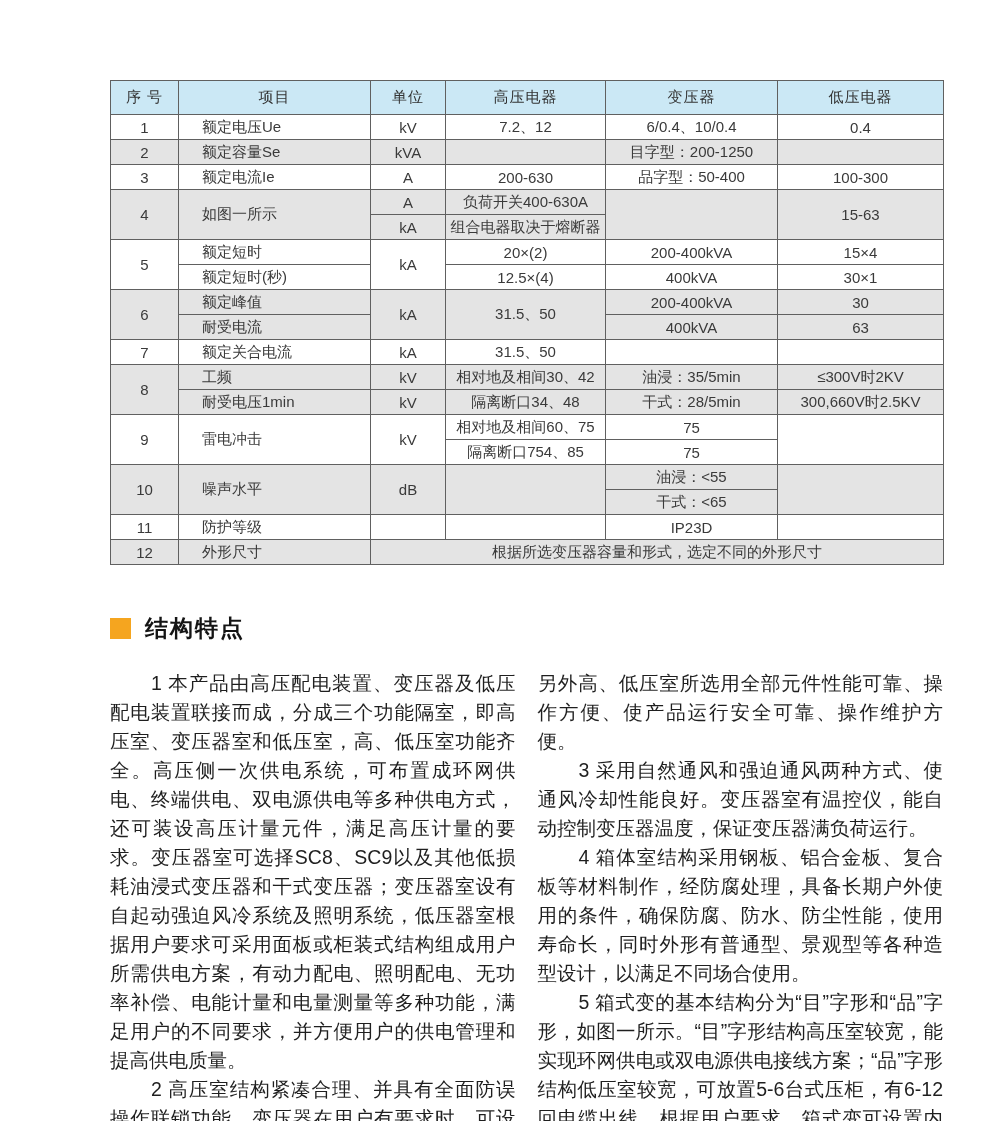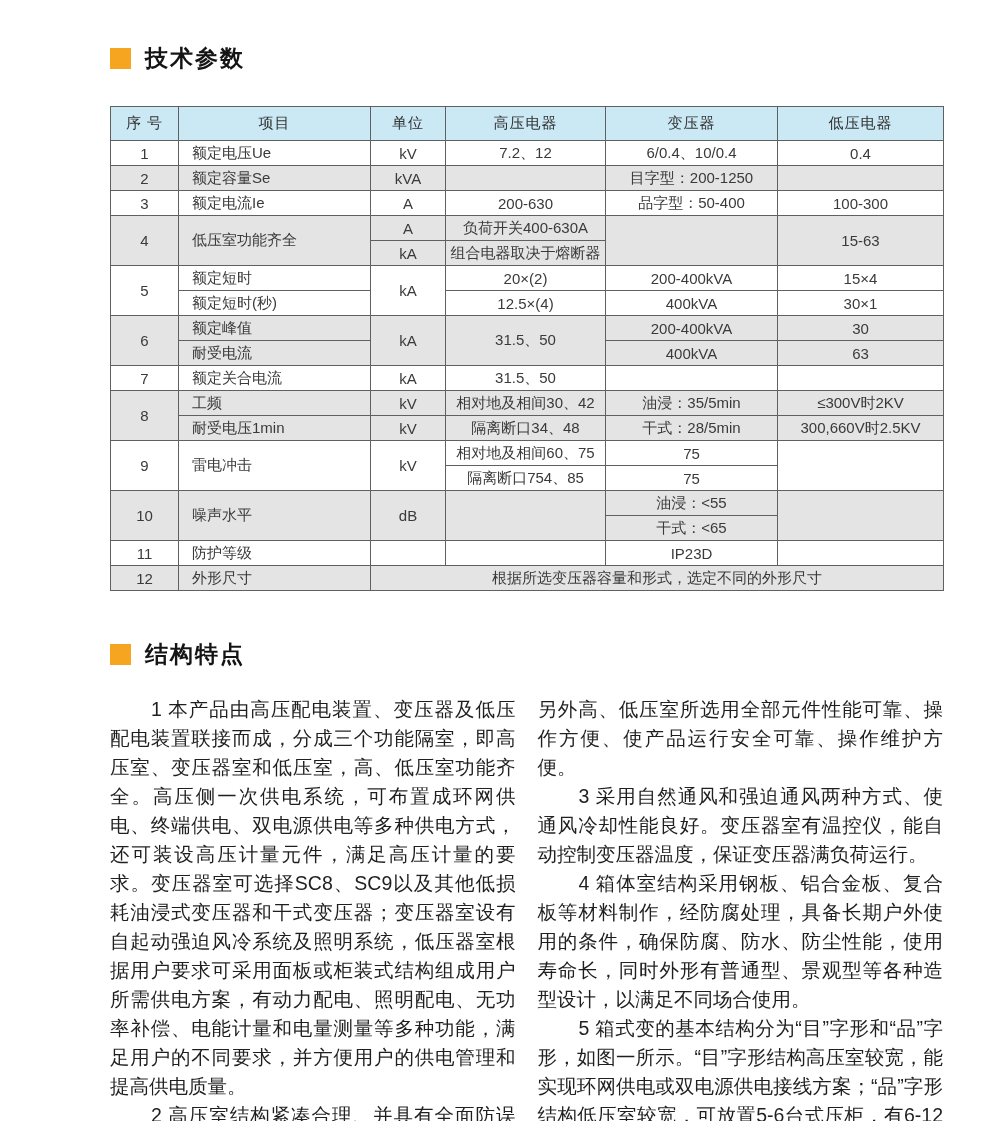--- a/index.html
+++ b/index.html
@@ -34,44 +34,40 @@
     color:#3a3a3a;
     overflow:hidden;
     white-space:nowrap;
   }
   table.params thead th {
     background:#CBE8F5;
     height:34px;
     color:#333;
     letter-spacing:1px;
   }
-  table.params td.item { text-align:left; padding-left:13px; }
+  table.params td.item { text-align:left; padding-left:23px; }
   tr.alt td { background:#E4E4E4; }
   tr.plain td { background:#FFFFFF; }
 
   .columns { display:flex; gap:22px; margin-top:28px; }
   .colm {
     flex:1;
     font-size:19.5px;
     line-height:29px;
     text-align:justify;
     color:#1f1f1f;
   }
   .colm p { text-indent:2.1em; }
   .colm p.noindent { text-indent:0; }
 </style>
 </head>
 <body>
 
 <div class="page">
 
-  <div class="section-head">
-    <span class="bullet"></span>
-    <h2 class="section-title">技术参数</h2>
-  </div>
 
   <table class="params">
     <colgroup>
       <col style="width:68px">
         <col style="width:192px">
         <col style="width:75px">
       <col style="width:160px">
         <col style="width:172px">
         <col style="width:166px">
     </colgroup>
@@ -106,21 +102,21 @@
         <td>3</td>
         <td class="item">额定电流Ie</td>
         <td>A</td>
         <td>200-630</td>
         <td>品字型：50-400</td>
         <td>100-300</td>
       </tr>
 
       <tr class="alt">
         <td rowspan="2">4</td>
-        <td class="item" rowspan="2">低压室功能齐全</td>
+        <td class="item" rowspan="2">如图一所示</td>
         <td>A</td>
         <td>负荷开关400-630A</td>
         <td rowspan="2"></td>
         <td rowspan="2">15-63</td>
       </tr>
       <tr class="alt">
         <td>kA</td>
         <td>组合电器取决于熔断器</td>
       </tr>
 

